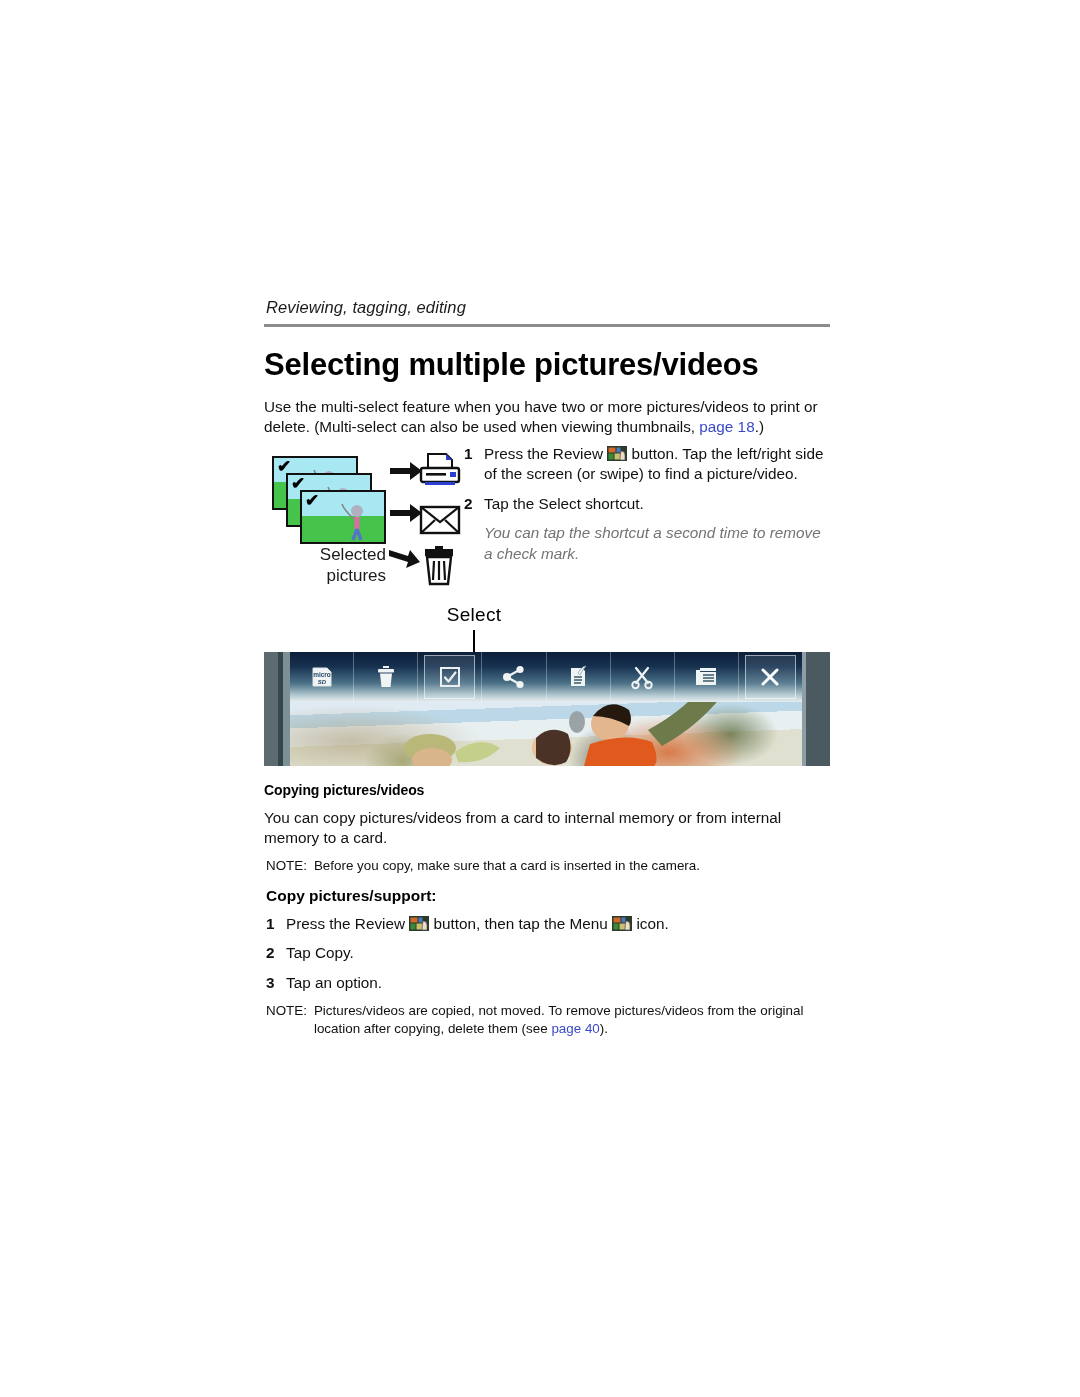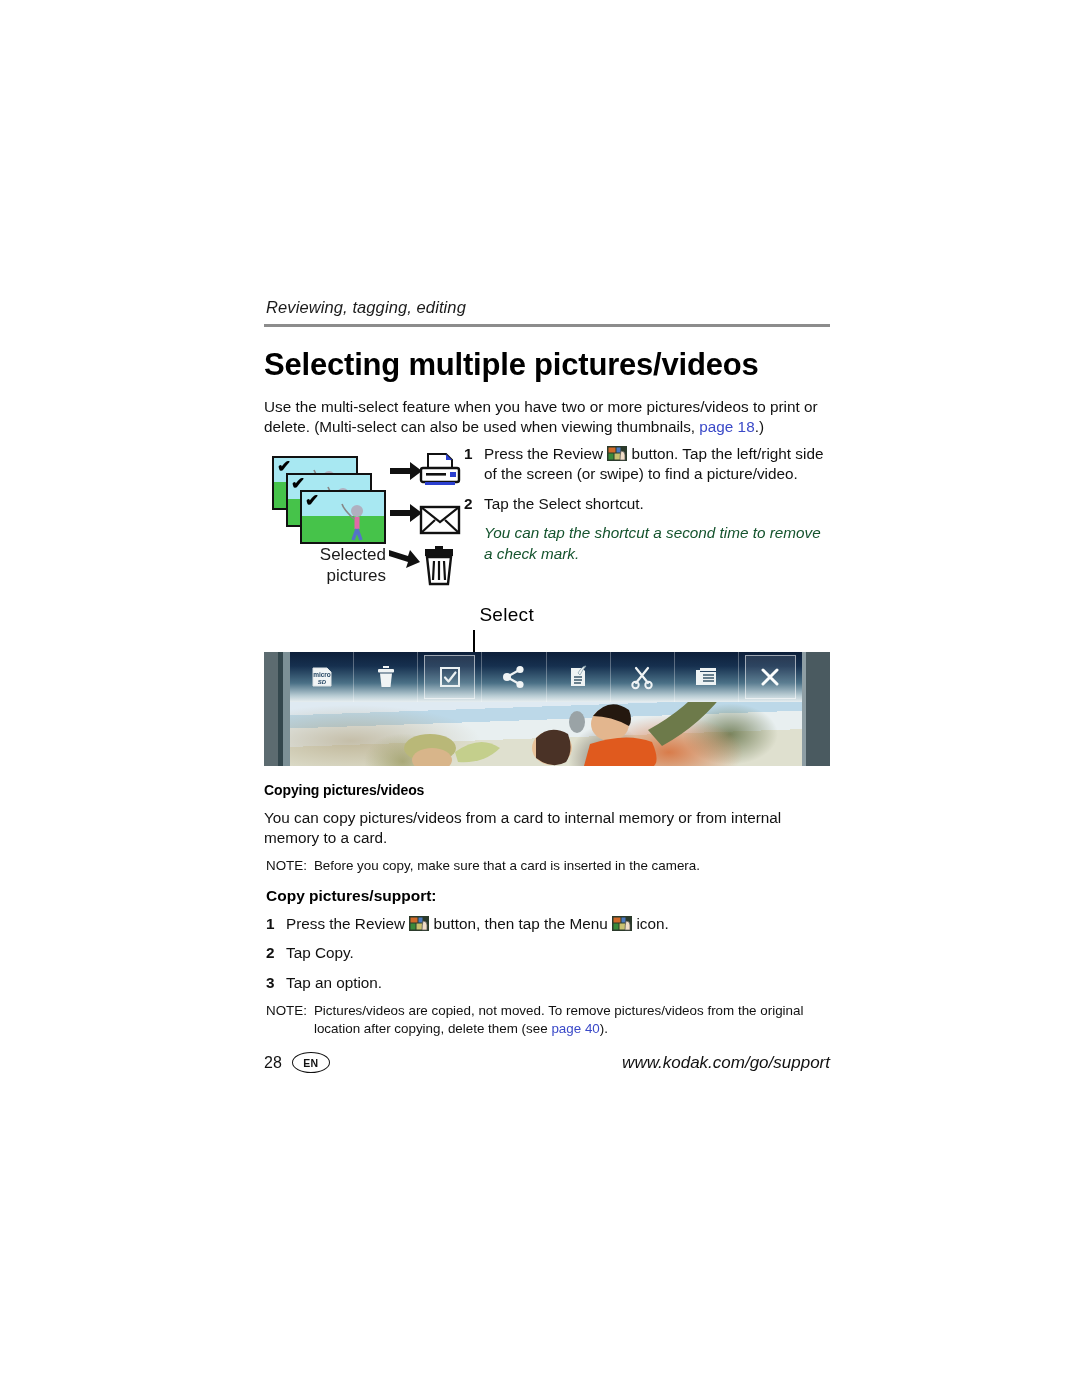--- a/index.html
+++ b/index.html
@@ -112,21 +112,21 @@
     font-weight: bold;
     text-align: left;
   }
   .step-text {
     flex: 1 1 auto;
   }
   .step-italic {
     font-style: italic;
     font-size: 15.3px;
     line-height: 1.34;
-    color: #14532d;
+    color: #737373;
     margin: 0 0 4px 20px;
   }
 
   
   .figure-row {
     position: relative;
     height: 150px;
     margin-top: 2px;
   }
   .illus {
@@ -219,21 +219,21 @@
     position: relative;
     margin-top: 12px;
     width: 566px;
     height: 160px;
   }
   .callout {
     position: absolute;
     left: 150px;
     top: -2px;
     width: 120px;
-    text-align: right;
+    text-align: center;
   }
   .callout-label {
     font-size: 19px;
     color: #000;
     letter-spacing: 0.3px;
   }
   .callout-line {
     position: absolute;
     left: 59px;
     top: 26px;
@@ -592,19 +592,14 @@
       </li>
     </ol>
 
     <div class="note">
       <span class="note-label">NOTE:</span>
       <span class="note-body"><span>Pictures/videos are copied, not moved. To remove pictures/videos from the original location after copying, delete them (see </span><span class="link">page 40</span><span>).</span></span>
     </div>
 
   </div>
 
-  <div class="footer">
-    <span class="folio">28</span>
-    <span class="lang-badge">EN</span>
-    <span class="footer-url">www.kodak.com/go/support</span>
-  </div>
 
 </div>
 
 </body></html>

